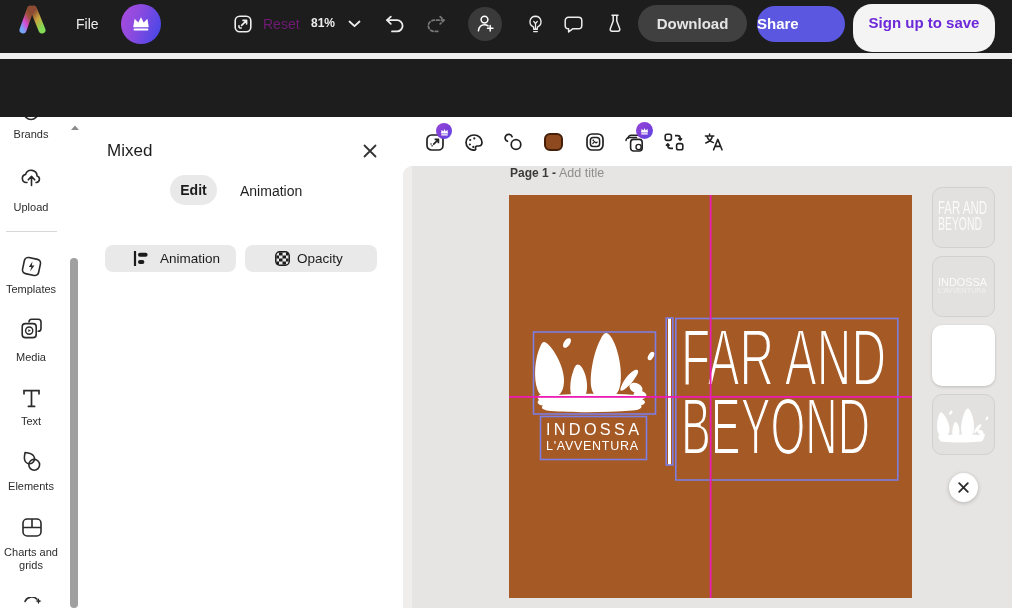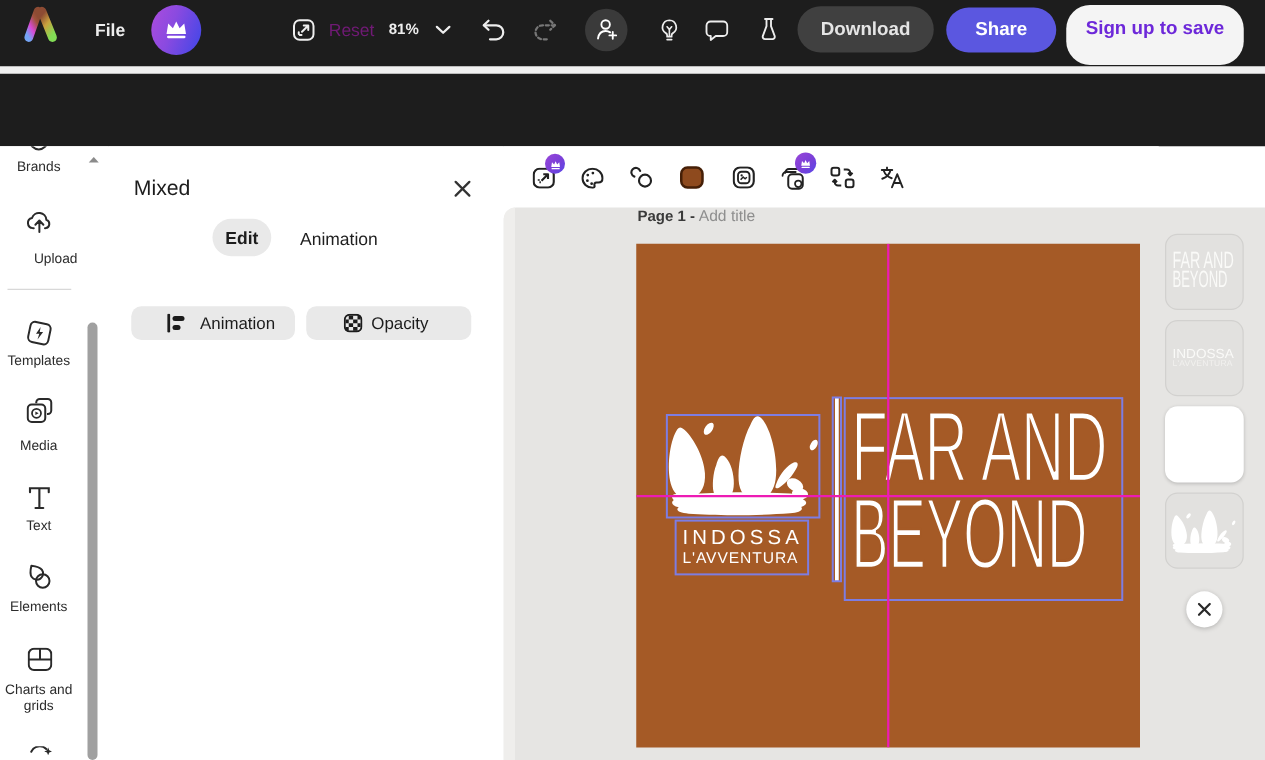--- a/index.html
+++ b/index.html
@@ -27,21 +27,21 @@
       </linearGradient>
       <linearGradient id="lgR" x1="0.3" y1="0" x2="0.8" y2="1">
         <stop offset="0" stop-color="#8d4b33"></stop>
           <stop offset="0.45" stop-color="#c9a23e"></stop>
           <stop offset="1" stop-color="#82dd55"></stop>
       </linearGradient>
     </defs>
     <path d="M14.5 6 L7 27" stroke="url(#lgL)" stroke-width="7" stroke-linecap="round" fill="none"></path>
     <path d="M17.5 6 L26 27" stroke="url(#lgR)" stroke-width="7" stroke-linecap="round" fill="none"></path>
   </svg>
-  <div class="abs" style="left:76px;top:16px;color:#ededed;font-size:14px;font-weight:700;">File</div>
+  <div class="abs" style="left:76px;top:16px;color:#ededed;font-size:14px;font-weight:400;">File</div>
 
   <div class="abs" style="left:121px;top:4px;width:40px;height:40px;border-radius:50%;background:linear-gradient(110deg, #ad4cdd 0%, #8a4ae0 42%, #4d47e6 88%);"></div>
   <svg class="abs" style="left:131px;top:15px;" width="20" height="17" viewBox="0 0 20 17">
     <path d="M2.2 12.2 L3.6 3.8 L7.3 7.6 L10 2.2 L12.7 7.6 L16.4 3.8 L17.8 12.2 Z" fill="#fff"></path>
     <rect x="2.6" y="13.6" width="14.8" height="1.9" rx="0.9" fill="#fff"></rect>
   </svg>
 
   <svg class="abs" style="left:234px;top:15px;" width="18" height="18" viewBox="0 0 18 18">
     <rect x="1.2" y="1.2" width="15.6" height="15.6" rx="4.5" fill="none" stroke="#eee" stroke-width="1.6"></rect>
     <path d="M7.6 10.4 L12.6 5.4 M12.6 9 V5.4 H9" stroke="#eee" stroke-width="1.6" fill="none" stroke-linecap="round" stroke-linejoin="round"></path>
@@ -78,35 +78,35 @@
 
   <svg class="abs" style="left:564px;top:16px;" width="19" height="17" viewBox="0 0 19 17">
     <path d="M4.5 1.2 h10 a3.3 3.3 0 0 1 3.3 3.3 v5 a3.3 3.3 0 0 1 -3.3 3.3 H8.6 L4.6 16 v-3.2 h-0.1 a3.3 3.3 0 0 1 -3.3-3.3 v-5 A3.3 3.3 0 0 1 4.5 1.2 Z" stroke="#ededed" stroke-width="1.5" fill="none" stroke-linejoin="round"></path>
   </svg>
 
   <svg class="abs" style="left:607px;top:14px;" width="16" height="19" viewBox="0 0 16 19">
     <path d="M5 1.2 h6 M6.2 1.4 V6.9 L3.3 14.7 a1.9 1.9 0 0 0 1.8 2.6 h5.8 a1.9 1.9 0 0 0 1.8 -2.6 L9.8 6.9 V1.4" stroke="#ededed" stroke-width="1.5" fill="none" stroke-linecap="round" stroke-linejoin="round"></path>
   </svg>
 
   <div class="abs" style="left:638px;top:5px;width:109px;height:37px;border-radius:19px;background:#404040;color:#e5e5e5;font-size:15px;font-weight:700;text-align:center;line-height:37px;">Download</div>
-  <div class="abs" style="left:757px;top:6px;width:88px;height:36px;border-radius:18px;background:#5b57e0;color:#fff;font-size:15px;font-weight:700;text-align:center;line-height:36px;">Share</div>
+  <div class="abs" style="left:757px;top:6px;width:88px;height:36px;border-radius:18px;background:#5b57e0;color:#fff;font-size:15px;font-weight:700;text-align:left;line-height:36px;">Share</div>
   <div class="abs" style="left:853px;top:4px;width:142px;height:48px;border-radius:19px;background:#f4f4f4;color:#6d28d9;font-size:15px;font-weight:700;text-align:center;line-height:38px;">Sign up to save</div>
 </div>
 
 <div id="rail" class="abs" style="left:0;top:117px;width:87px;height:491px;background:#fff;">
   <svg class="abs" style="left:23px;top:0;" width="16" height="4" viewBox="0 0 16 4">
       <circle cx="8" cy="-4.5" r="7" fill="none" stroke="#2a2a2a" stroke-width="1.6"></circle>
     </svg>
   <div class="lbl" style="left:0;top:11px;">Brands</div>
 
   <svg class="abs" style="left:21px;top:50px;" width="21" height="20" viewBox="0 0 21 20">
     <path d="M6 15.5 H5.2 A4.1 4.1 0 0 1 4.6 7.4 A5.9 5.9 0 0 1 16.1 8.9 a3.4 3.4 0 0 1 -0.6 6.6 H15" stroke="#2a2a2a" stroke-width="1.6" fill="none" stroke-linecap="round"></path>
     <path d="M10.5 18.5 V10 M7.3 12.8 L10.5 9.4 L13.7 12.8" stroke="#2a2a2a" stroke-width="1.6" fill="none" stroke-linecap="round" stroke-linejoin="round"></path>
   </svg>
-  <div class="lbl" style="left:0;top:84px;text-align:right;">Upload</div>
+  <div class="lbl" style="left:0;top:84px;">Upload</div>
   <div class="abs" style="left:6px;top:114px;width:51px;height:1px;background:#d8d8d8;"></div>
 
   <svg class="abs" style="left:21px;top:139px;" width="21" height="21" viewBox="0 0 21 21">
     <path d="M6.1 2.3 h8.8 a3.8 3.8 0 0 1 3.8 3.8 v8.8 a3.8 3.8 0 0 1 -3.8 3.8 H6.1 a3.8 3.8 0 0 1 -3.8-3.8 V6.1 A3.8 3.8 0 0 1 6.1 2.3 Z" stroke="#2a2a2a" stroke-width="1.6" fill="none" transform="rotate(12 10.5 10.5)"></path>
     <path d="M11.5 5.5 L7.8 11 h2.6 l-1.4 4.5 L13.5 9.6 h-2.7 Z" fill="#2a2a2a"></path>
   </svg>
   <div class="lbl" style="left:0;top:166px;">Templates</div>
 
   <svg class="abs" style="left:21px;top:201px;" width="22" height="21" viewBox="0 0 22 21">
     <path d="M8 4.5 V4 a2.8 2.8 0 0 1 2.8-2.8 h6.4 A2.8 2.8 0 0 1 20 4 v6.4 a2.8 2.8 0 0 1 -2.8 2.8 h-0.6" stroke="#2a2a2a" stroke-width="1.6" fill="none"></path>

